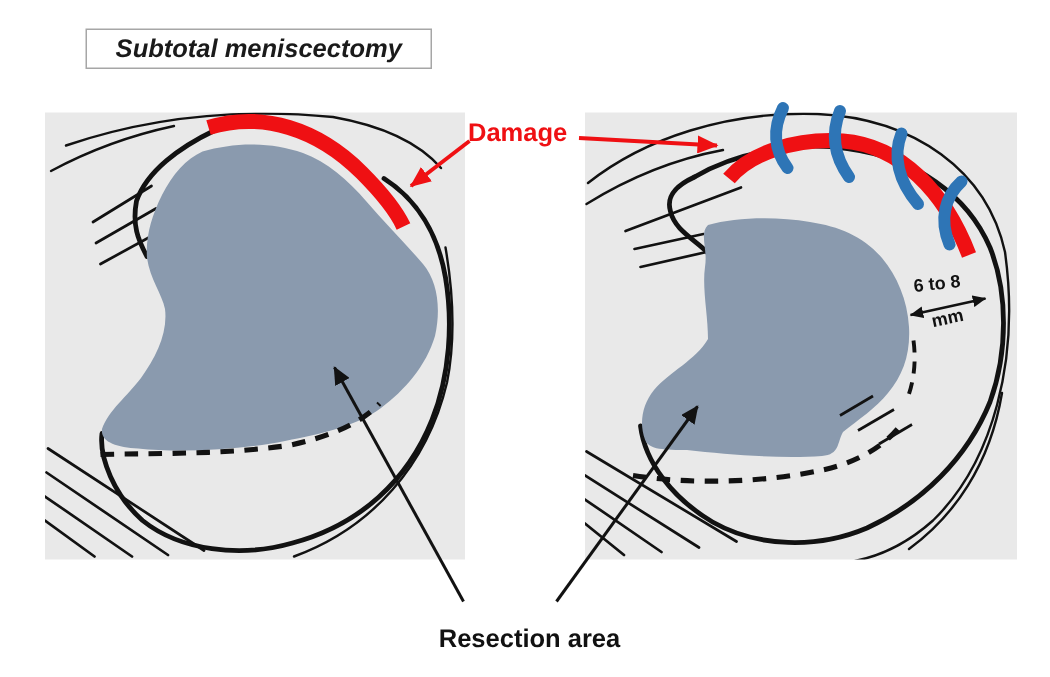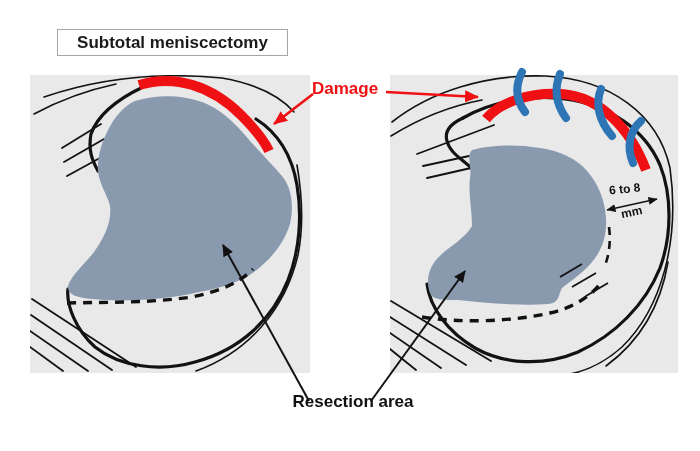--- a/index.html
+++ b/index.html
@@ -6,28 +6,28 @@
   .stage{
     position:relative;width:700px;height:451px;background:#ffffff;overflow:hidden;
     font-family:"Liberation Sans", sans-serif;
   }
   .stage svg{position:absolute;left:0;top:0;}
   .title-box{
     position:absolute;background:#ffffff;border:1px solid var(--box-border,#a6a6a6);
     display:flex;align-items:center;justify-content:center;
     font-weight:bold;font-size:17px;color:#1a1a1a;white-space:nowrap;
   }
-  .title-left{left:57px;top:29px;width:229px;height:25px;}
+  .title-left{left:57px;top:19px;width:229px;height:25px;font-style:italic;}
   .title-right{left:421px;top:30px;width:228px;height:25px;}
   .damage-label{
     position:absolute;left:312px;top:79px;font-weight:bold;font-size:17px;
     color:var(--damage-red,#ef1013);white-space:nowrap;
   }
   .resection-label{
-    position:absolute;left:278px;top:392px;width:150px;text-align:center;
+    position:absolute;left:278px;top:416px;width:150px;text-align:center;
     font-weight:bold;font-size:17px;color:#111;white-space:nowrap;
   }
   .dim-value{
     position:absolute;left:609px;top:182px;font-weight:bold;font-size:12px;color:#111;
     transform:rotate(-6deg);white-space:nowrap;
   }
   .dim-unit{
     position:absolute;left:621px;top:205px;font-weight:bold;font-size:12px;color:#111;
     transform:rotate(-12deg);white-space:nowrap;
   }

